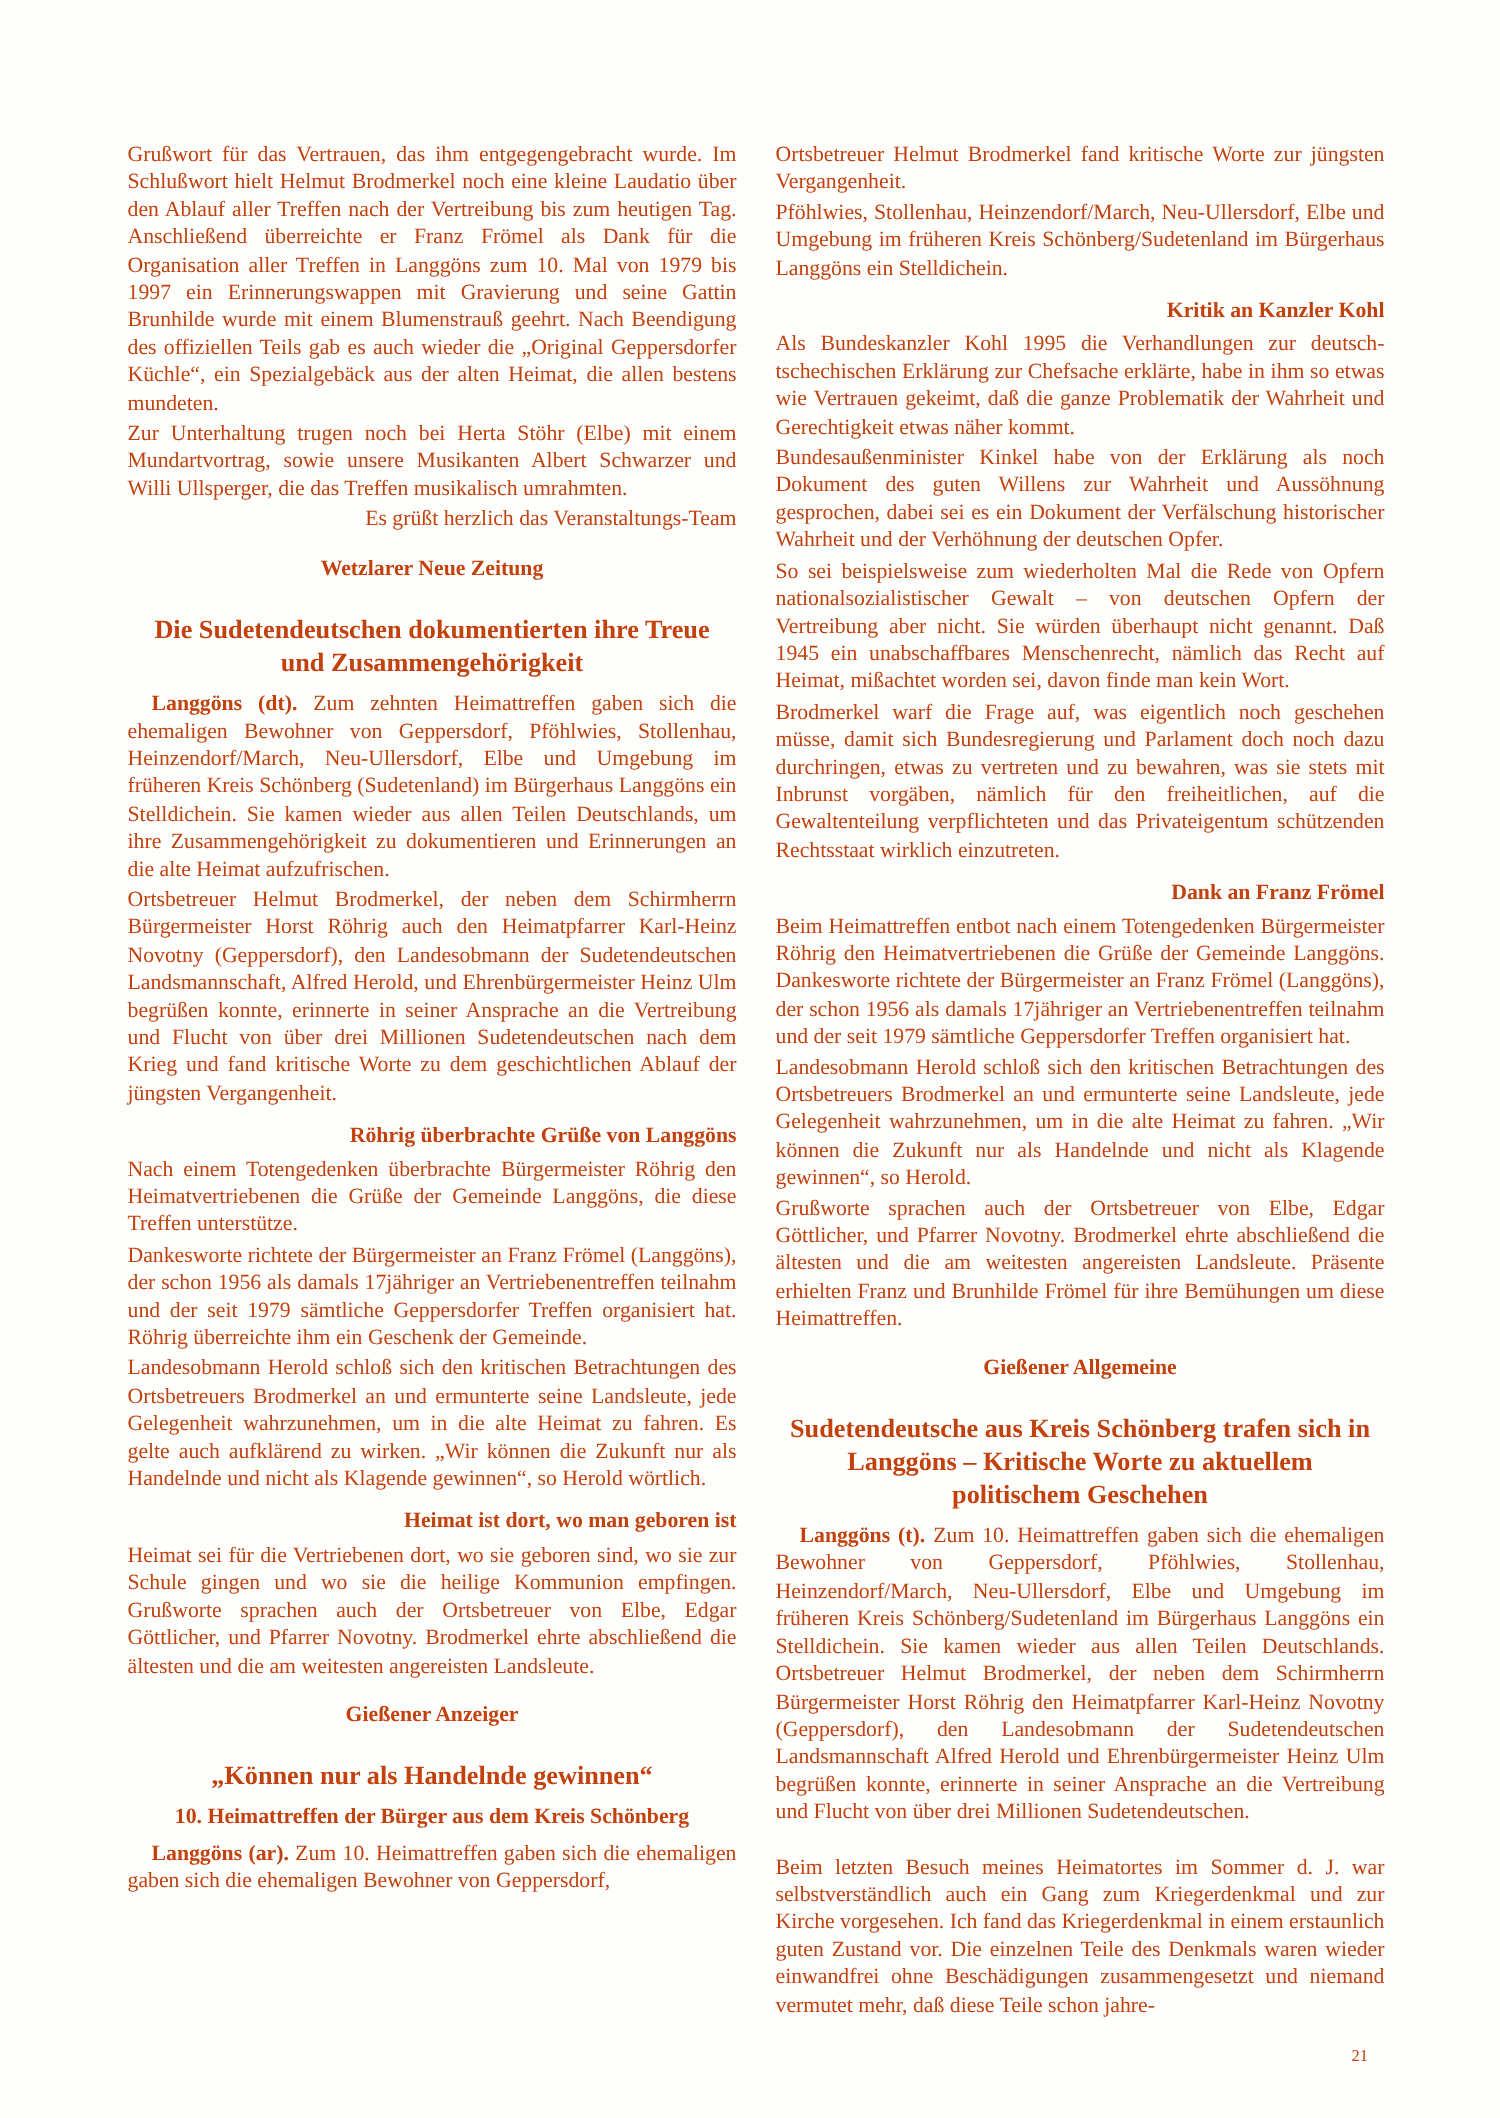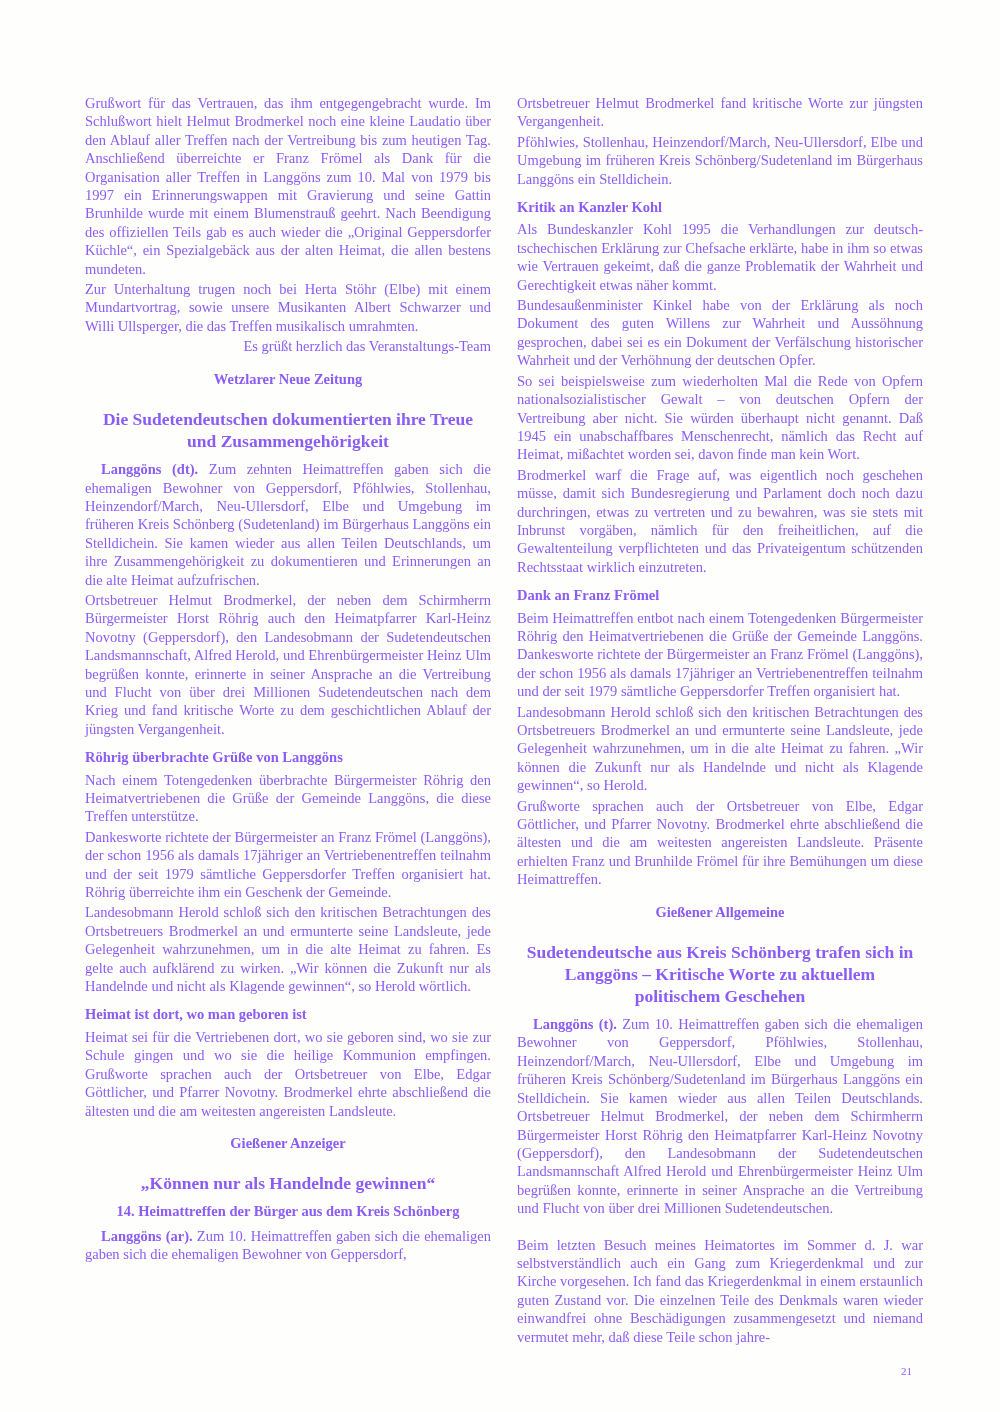--- a/index.html
+++ b/index.html
@@ -7,21 +7,21 @@
     padding: 0;
     background: #ffffff;
   }
   .page {
     position: relative;
     width: 1000px;
     height: 1412px;
     background: #fefefd;
     overflow: hidden;
     font-family: "Liberation Serif", "DejaVu Serif", serif;
-    color: #8b5cf6;
+    color: #c2410c;
     font-size: 14.5px;
     line-height: 18.4px;
   }
   .columns {
     position: absolute;
     left: 85px;
     top: 94px;
     width: 838px;
     display: flex;
     gap: 26px;
@@ -56,21 +56,21 @@
   }
   .block-subhead {
     font-weight: bold;
     font-size: 14.5px;
     text-align: center;
     margin: 0 0 6px 0;
   }
   .block-crosshead {
     font-weight: bold;
     font-size: 14.5px;
-    text-align: left;
+    text-align: right;
     margin: 10px 0 4px 0;
   }
   .gap-before {
     margin-top: 18px;
   }
   .page-number {
     position: absolute;
     right: 88px;
     top: 1362px;
     font-size: 11px;
@@ -91,21 +91,21 @@
         <div class="block-p"><b>Langgöns (dt).</b> Zum zehnten Heimattreffen gaben sich die ehemaligen Bewohner von Geppersdorf, Pföhlwies, Stollenhau, Heinzendorf/March, Neu-Ullersdorf, Elbe und Umgebung im früheren Kreis Schönberg (Sudetenland) im Bürgerhaus Langgöns ein Stelldichein. Sie kamen wieder aus allen Teilen Deutschlands, um ihre Zusammengehörigkeit zu dokumentieren und Erinnerungen an die alte Heimat aufzufrischen.</div>
         <div class="block-p">Ortsbetreuer Helmut Brodmerkel, der neben dem Schirmherrn Bürgermeister Horst Röhrig auch den Heimatpfarrer Karl-Heinz Novotny (Geppersdorf), den Landesobmann der Sudetendeutschen Landsmannschaft, Alfred Herold, und Ehrenbürgermeister Heinz Ulm begrüßen konnte, erinnerte in seiner Ansprache an die Vertreibung und Flucht von über drei Millionen Sudetendeutschen nach dem Krieg und fand kritische Worte zu dem geschichtlichen Ablauf der jüngsten Vergangenheit.</div>
         <div class="block-crosshead">Röhrig überbrachte Grüße von Langgöns</div>
         <div class="block-p">Nach einem Totengedenken überbrachte Bürgermeister Röhrig den Heimatvertriebenen die Grüße der Gemeinde Langgöns, die diese Treffen unterstütze.</div>
         <div class="block-p">Dankesworte richtete der Bürgermeister an Franz Frömel (Langgöns), der schon 1956 als damals 17jähriger an Vertriebenentreffen teilnahm und der seit 1979 sämtliche Geppersdorfer Treffen organisiert hat. Röhrig überreichte ihm ein Geschenk der Gemeinde.</div>
         <div class="block-p">Landesobmann Herold schloß sich den kritischen Betrachtungen des Ortsbetreuers Brodmerkel an und ermunterte seine Landsleute, jede Gelegenheit wahrzunehmen, um in die alte Heimat zu fahren. Es gelte auch aufklärend zu wirken. „Wir können die Zukunft nur als Handelnde und nicht als Klagende gewinnen“, so Herold wörtlich.</div>
         <div class="block-crosshead">Heimat ist dort, wo man geboren ist</div>
         <div class="block-p">Heimat sei für die Vertriebenen dort, wo sie geboren sind, wo sie zur Schule gingen und wo sie die heilige Kommunion empfingen. Grußworte sprachen auch der Ortsbetreuer von Elbe, Edgar Göttlicher, und Pfarrer Novotny. Brodmerkel ehrte abschließend die ältesten und die am weitesten angereisten Landsleute.</div>
         <div class="block-source">Gießener Anzeiger</div>
         <div class="block-headline">„Können nur als Handelnde gewinnen“</div>
-        <div class="block-subhead">14. Heimattreffen der Bürger aus dem Kreis Schönberg</div>
+        <div class="block-subhead">10. Heimattreffen der Bürger aus dem Kreis Schönberg</div>
         <div class="block-p"><b>Langgöns (ar).</b> Zum 10. Heimattreffen gaben sich die ehemaligen gaben sich die ehemaligen Bewohner von Geppersdorf,</div>
       </div>
     <div class="col">
         <div class="block-p">Ortsbetreuer Helmut Brodmerkel fand kritische Worte zur jüngsten Vergangenheit.</div>
         <div class="block-p">Pföhlwies, Stollenhau, Heinzendorf/March, Neu-Ullersdorf, Elbe und Umgebung im früheren Kreis Schönberg/Sudetenland im Bürgerhaus Langgöns ein Stelldichein.</div>
         <div class="block-crosshead">Kritik an Kanzler Kohl</div>
         <div class="block-p">Als Bundeskanzler Kohl 1995 die Verhandlungen zur deutsch-tschechischen Erklärung zur Chefsache erklärte, habe in ihm so etwas wie Vertrauen gekeimt, daß die ganze Problematik der Wahrheit und Gerechtigkeit etwas näher kommt.</div>
         <div class="block-p">Bundesaußenminister Kinkel habe von der Erklärung als noch Dokument des guten Willens zur Wahrheit und Aussöhnung gesprochen, dabei sei es ein Dokument der Verfälschung historischer Wahrheit und der Verhöhnung der deutschen Opfer.</div>
         <div class="block-p">So sei beispielsweise zum wiederholten Mal die Rede von Opfern nationalsozialistischer Gewalt – von deutschen Opfern der Vertreibung aber nicht. Sie würden überhaupt nicht genannt. Daß 1945 ein unabschaffbares Menschenrecht, nämlich das Recht auf Heimat, mißachtet worden sei, davon finde man kein Wort.</div>
         <div class="block-p">Brodmerkel warf die Frage auf, was eigentlich noch geschehen müsse, damit sich Bundesregierung und Parlament doch noch dazu durchringen, etwas zu vertreten und zu bewahren, was sie stets mit Inbrunst vorgäben, nämlich für den freiheitlichen, auf die Gewaltenteilung verpflichteten und das Privateigentum schützenden Rechtsstaat wirklich einzutreten.</div>

